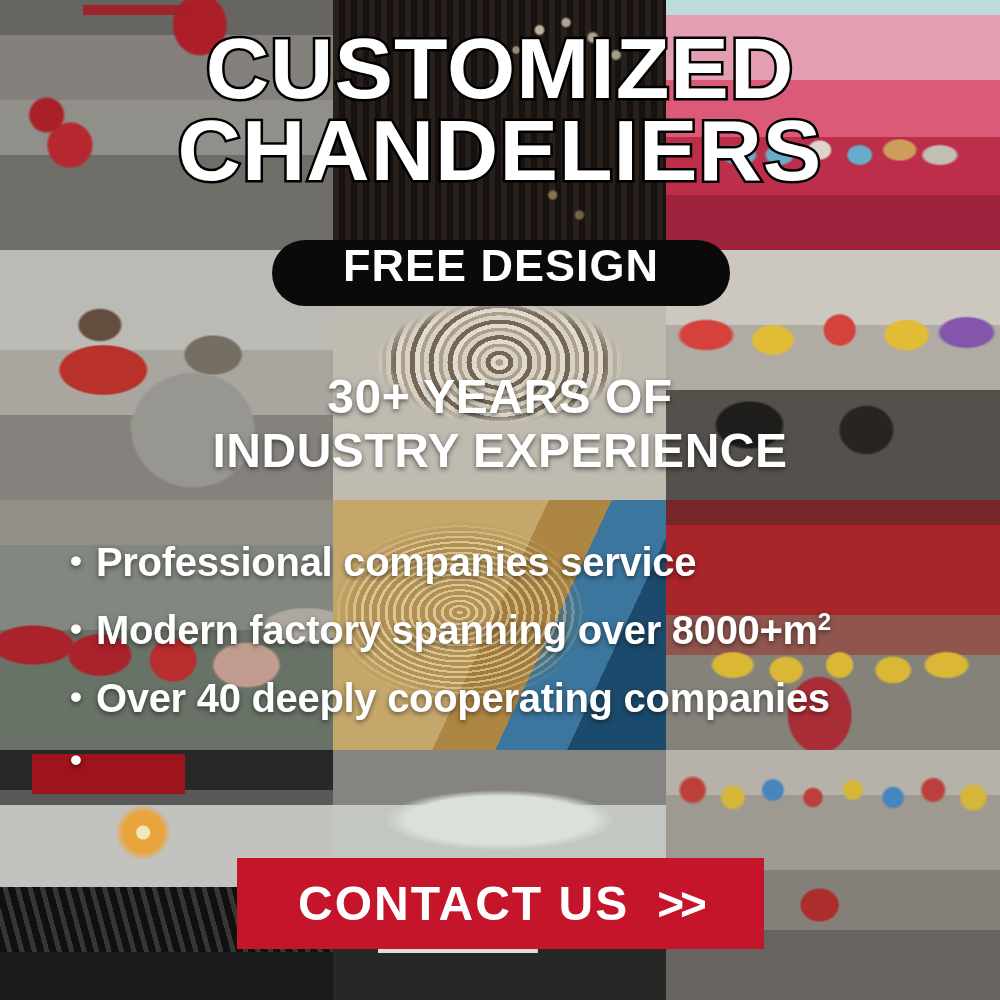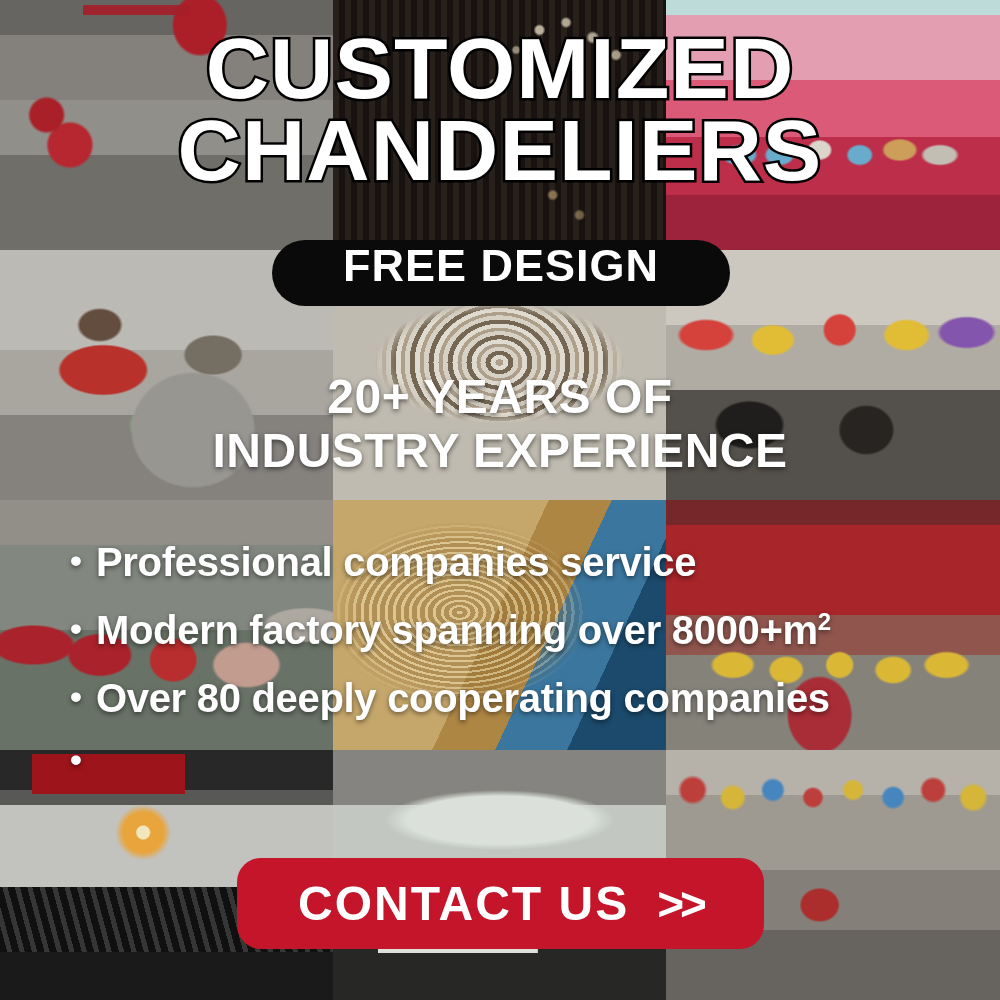--- a/index.html
+++ b/index.html
@@ -206,21 +206,21 @@
     font-size:34px;margin-right:14px;line-height:1;position:relative;top:-4px;
   }
   .bullet .txt{letter-spacing:-.3px;}
   .bullet .txt sup{font-size:.6em;vertical-align:super;}
   .bullet.certs .txt{letter-spacing:2px;}
 
   .cta{
     position:absolute;left:237px;top:858px;
     width:527px;height:91px;
     background:#c4152b;
-    display:flex;align-items:center;justify-content:center;border-radius:24px;
+    display:flex;align-items:center;justify-content:center;
   }
   .cta span{
     color:#fff;font-weight:bold;font-size:48px;letter-spacing:2px;
     font-family:"Liberation Sans", sans-serif;
   }
   .cta .arrows{margin-left:28px;font-size:46px;letter-spacing:-4px;}
 </style>
 </head>
 <body>
 
@@ -271,38 +271,38 @@
 
   <div class="overlay">
 
     <div class="headline">CUSTOMIZED
 CHANDELIERS</div>
 
     <div class="pill">
       <span>FREE  DESIGN</span>
     </div>
 
-    <div class="years">20+ YEARS  OF
+    <div class="years">30+ YEARS  OF
 INDUSTRY  EXPERIENCE</div>
 
     <div class="bullets">
 
       <div class="bullet">
         <span class="dot">•</span>
         <span class="txt">Professional companies service</span>
       </div>
 
       <div class="bullet">
         <span class="dot">•</span>
         <span class="txt"><span>Modern factory spanning over 8000+m</span><sup>2</sup></span>
       </div>
 
       <div class="bullet">
         <span class="dot">•</span>
-        <span class="txt">Over 80 deeply cooperating companies</span>
+        <span class="txt">Over 40 deeply cooperating companies</span>
       </div>
 
       <div class="bullet certs">
         <span class="dot">•</span>
       </div>
 
     </div>
 
     <div class="cta">
       <span>CONTACT  US</span>

